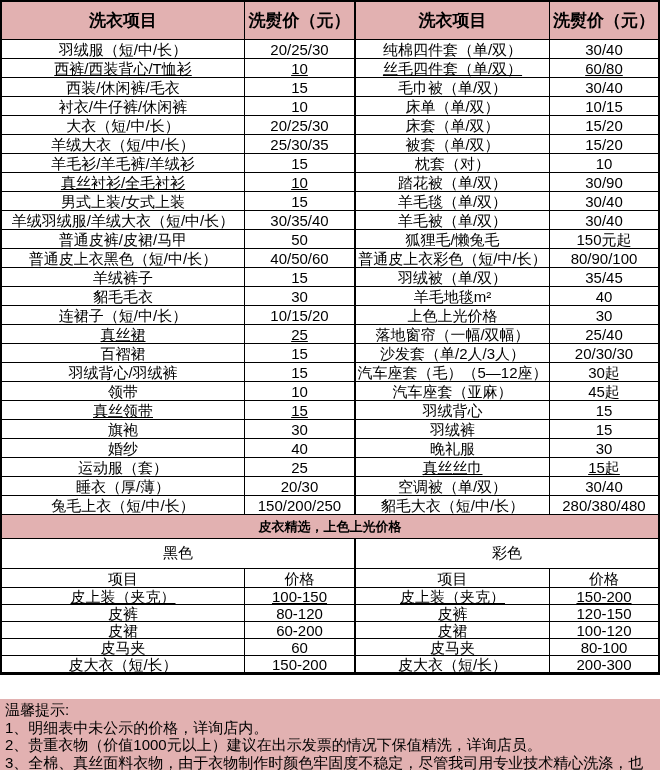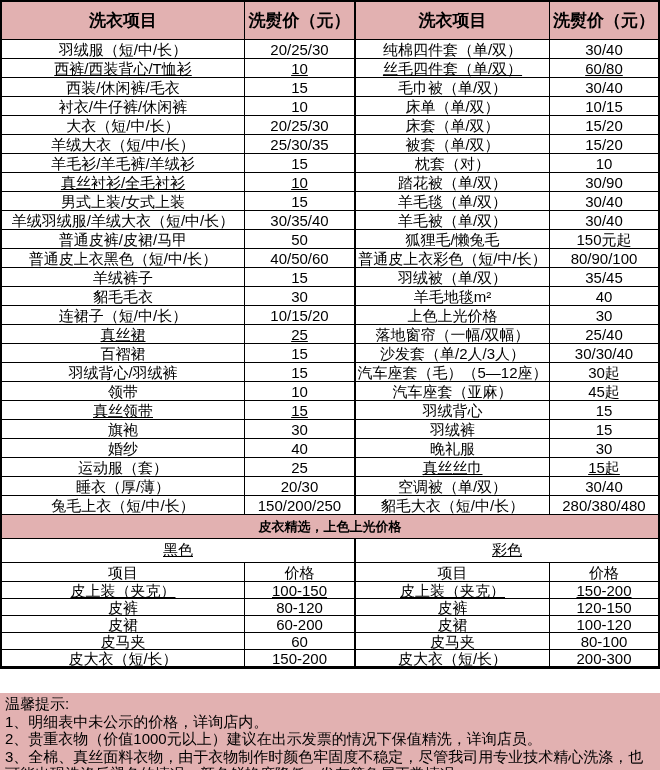--- a/index.html
+++ b/index.html
@@ -46,21 +46,21 @@
   .banner-row {
     background: #e2b1b1;
     height: 24px;
     border-bottom: 1px solid #000;
     display: flex;
     align-items: center;
     justify-content: center;
     font-weight: bold;
     font-size: 13px;
   }
-  .half-row { display: flex; border-bottom: 1px solid #000; height: 24px; text-decoration: underline; }
+  .half-row { display: flex; border-bottom: 1px solid #000; height: 30px; }
   .half-cell {
     display: flex; align-items: center; justify-content: center;
     font-size: 15px; background: #fff;
   }
   .half-left { width: 354px; border-right: 2px solid #000; }
   .half-right { flex: 1; align-items: center; }
   .subheader-row { height: 19px; }
   .subheader-row .cell { font-size: 15px; }
   .ul { text-decoration: underline; }
   .notes {
@@ -322,21 +322,21 @@
           <div class="cell c0">
             <span>百褶裙</span>
           </div>
           <div class="cell c1">
             <span>15</span>
           </div>
           <div class="cell c2">
             <span>沙发套（单/2人/3人）</span>
           </div>
           <div class="cell c3">
-            <span>30/30/40</span>
+            <span>20/30/30</span>
           </div>
         </div>
         <div class="trow data-row">
           <div class="cell c0">
             <span>羽绒背心/羽绒裤</span>
           </div>
           <div class="cell c1">
             <span>15</span>
           </div>
           <div class="cell c2">

